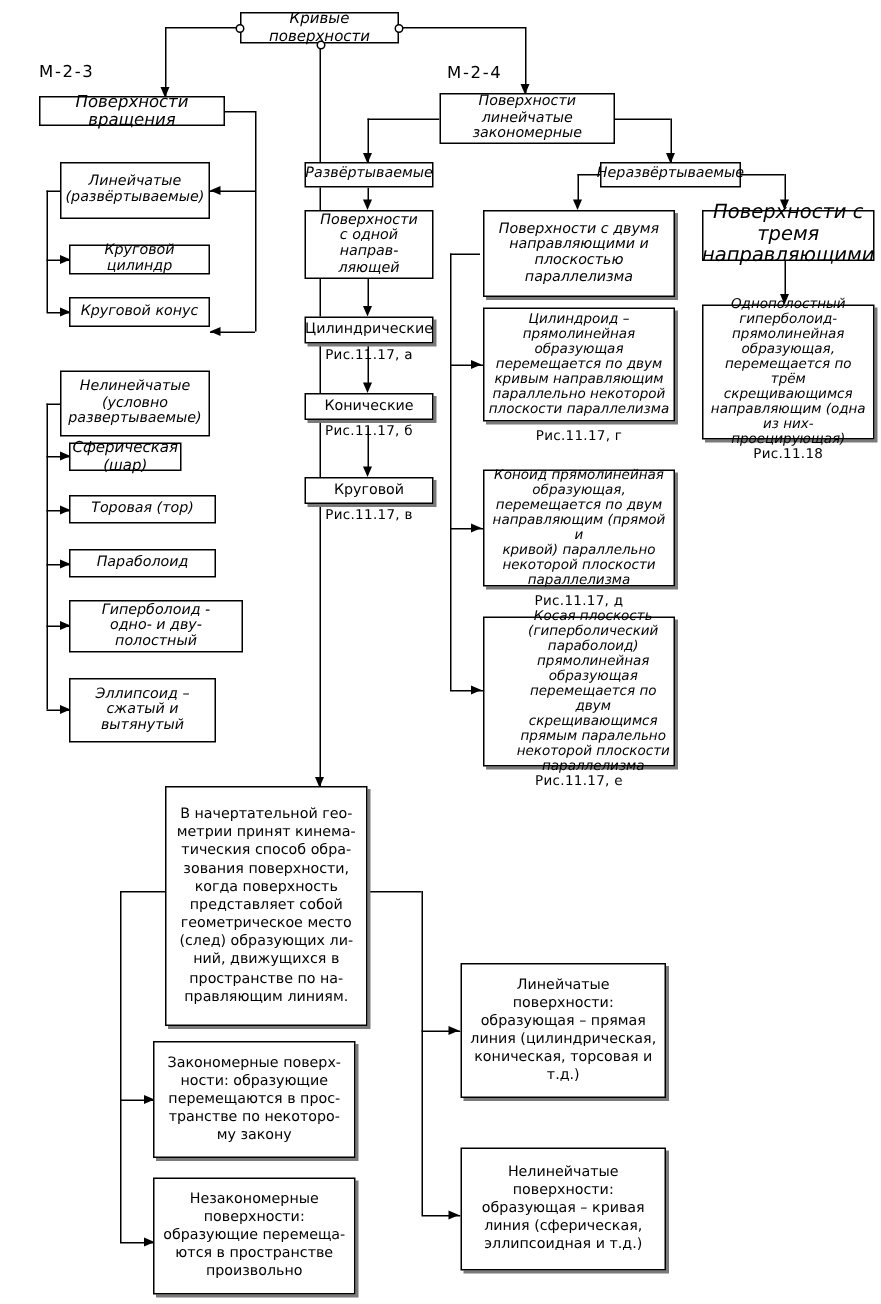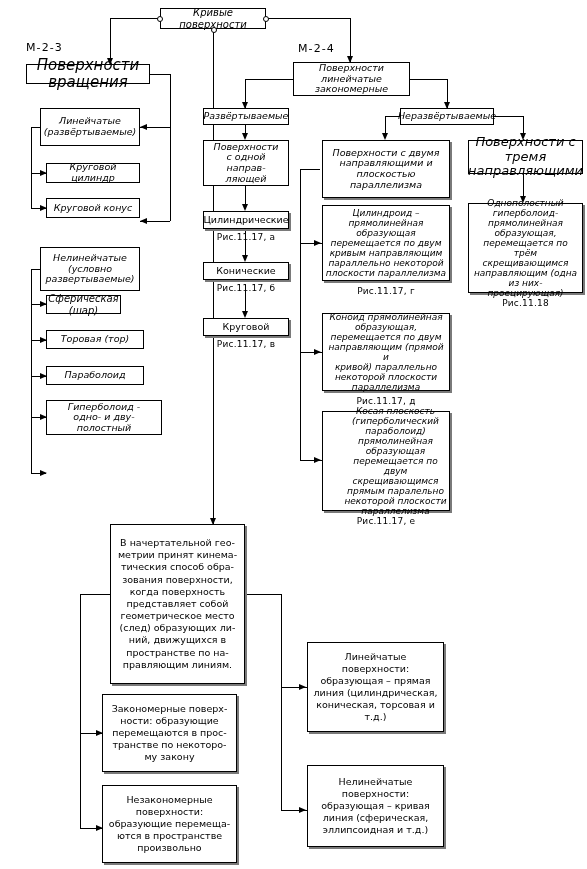--- a/index.html
+++ b/index.html
@@ -187,21 +187,21 @@
   <div class="ln h" style="left:281px;top:687px;width:26px;"></div>
   <div class="ar right" style="left:299px;top:683.5px;"></div>
   <div class="ln h" style="left:281px;top:810px;width:26px;"></div>
   <div class="ar right" style="left:299px;top:806.5px;"></div>
 
   <div class="box" style="left:160px;top:8px;width:106px;height:21px;font-size:10px;">Кривые поверхности</div>
 
   <div class="mlabel" style="left:26px;top:41px;">М-2-3</div>
   <div class="mlabel" style="left:298px;top:42px;">М-2-4</div>
 
-  <div class="box" style="left:26px;top:64px;width:124px;height:20px;font-size:15px;text-align:center;">Поверхности вращения</div>
+  <div class="box" style="left:26px;top:64px;width:124px;height:20px;font-size:11px;text-align:center;">Поверхности вращения</div>
 
   <div class="box" style="left:40px;top:108px;width:100px;height:38px;font-size:9.5px;">Линейчатые
 (развёртываемые)</div>
 
   <div class="box" style="left:46px;top:163px;width:94px;height:20px;font-size:9.5px;">Круговой цилиндр</div>
 
   <div class="box" style="left:46px;top:198px;width:94px;height:20px;font-size:9.5px;">Круговой конус</div>
 
   <div class="box" style="left:40px;top:247px;width:100px;height:44px;font-size:9.5px;">Нелинейчатые
 (условно
@@ -210,20 +210,23 @@
   <div class="box" style="left:46px;top:295px;width:75px;height:19px;font-size:10px;">Сферическая (шар)</div>
 
   <div class="box" style="left:46px;top:330px;width:98px;height:19px;font-size:9.5px;">Торовая (тор)</div>
 
   <div class="box" style="left:46px;top:366px;width:98px;height:19px;font-size:9.5px;">Параболоид</div>
 
   <div class="box" style="left:46px;top:400px;width:116px;height:35px;font-size:9.5px;">Гиперболоид -
 одно- и дву-
 полостный</div>
 
+  <div class="box" style="left:46px;top:452px;width:98px;height:43px;font-size:9.5px;">Эллипсоид –
+сжатый и
+вытянутый</div>
 
   <div class="box" style="left:293px;top:62px;width:117px;height:34px;font-size:9.5px;">Поверхности
 линейчатые
 закономерные</div>
 
   <div class="box" style="left:203px;top:108px;width:86px;height:17px;font-size:9.5px;">Развёртываемые</div>
 
   <div class="box" style="left:400px;top:108px;width:94px;height:17px;font-size:9.5px;">Неразвёртываемые</div>
 
   <div class="box" style="left:203px;top:140px;width:86px;height:46px;font-size:9.5px;">Поверхности

